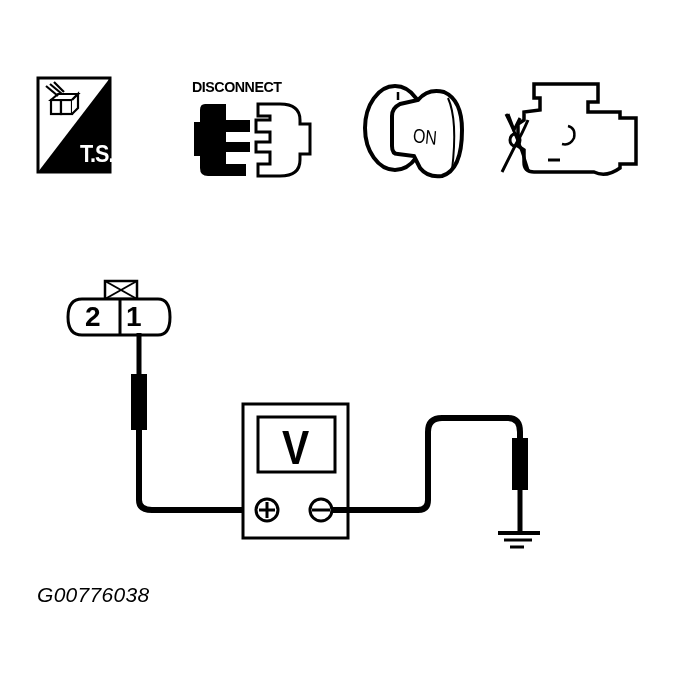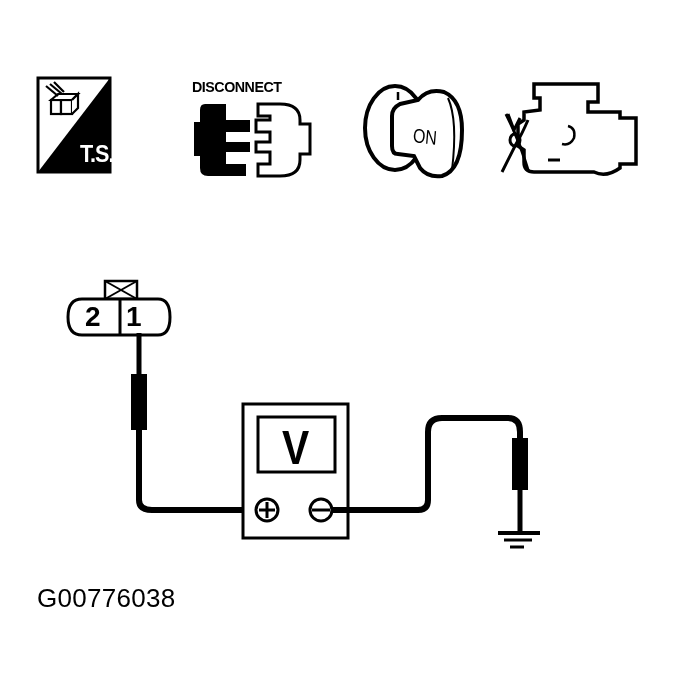--- a/index.html
+++ b/index.html
@@ -1,20 +1,20 @@
 <!DOCTYPE html>
 <html><head>
   <meta charset="utf-8">
   <style>
     html, body { margin: 0; padding: 0; background: #ffffff; }
     body { width: 674px; height: 678px; position: relative; overflow: hidden; font-family: "Liberation Sans", sans-serif; }
     .abs { position: absolute; }
     svg { position: absolute; left: 0; top: 0; }
     .label-disconnect { position: absolute; left: 192px; top: 78px; font-family: "Liberation Sans", sans-serif; font-weight: bold; font-size: 15px; letter-spacing: -0.5px; color: #000; transform: scaleX(0.95); transform-origin: left top; }
-    .fig-id { position: absolute; left: 37px; top: 583px; font-family: "Liberation Sans", sans-serif; font-size: 26px; color: #000; letter-spacing: 0.3px; }
+    .fig-id { position: absolute; left: 37px; top: 583px; font-family: "Liberation Sans", sans-serif; font-size: 21px; color: #000; letter-spacing: 0.3px; font-style: italic; }
   </style>
 </head>
 <body>
 
 <div>
 
   <svg width="674" height="678" viewBox="0 0 674 678" style="pointer-events:none">
     <rect x="38" y="78" width="72" height="94" fill="#fff" stroke="#000" stroke-width="3"></rect>
     <polygon points="38,172 110,78 110,172" fill="#000"></polygon>
 

